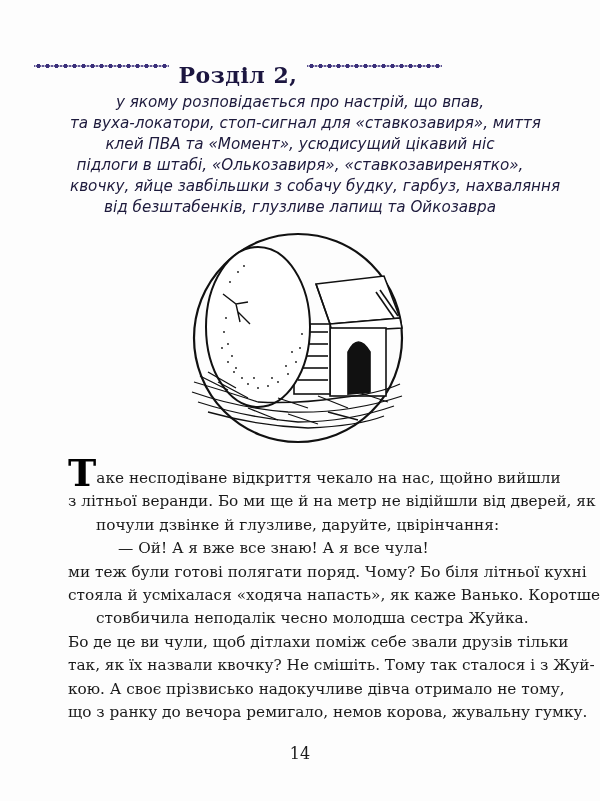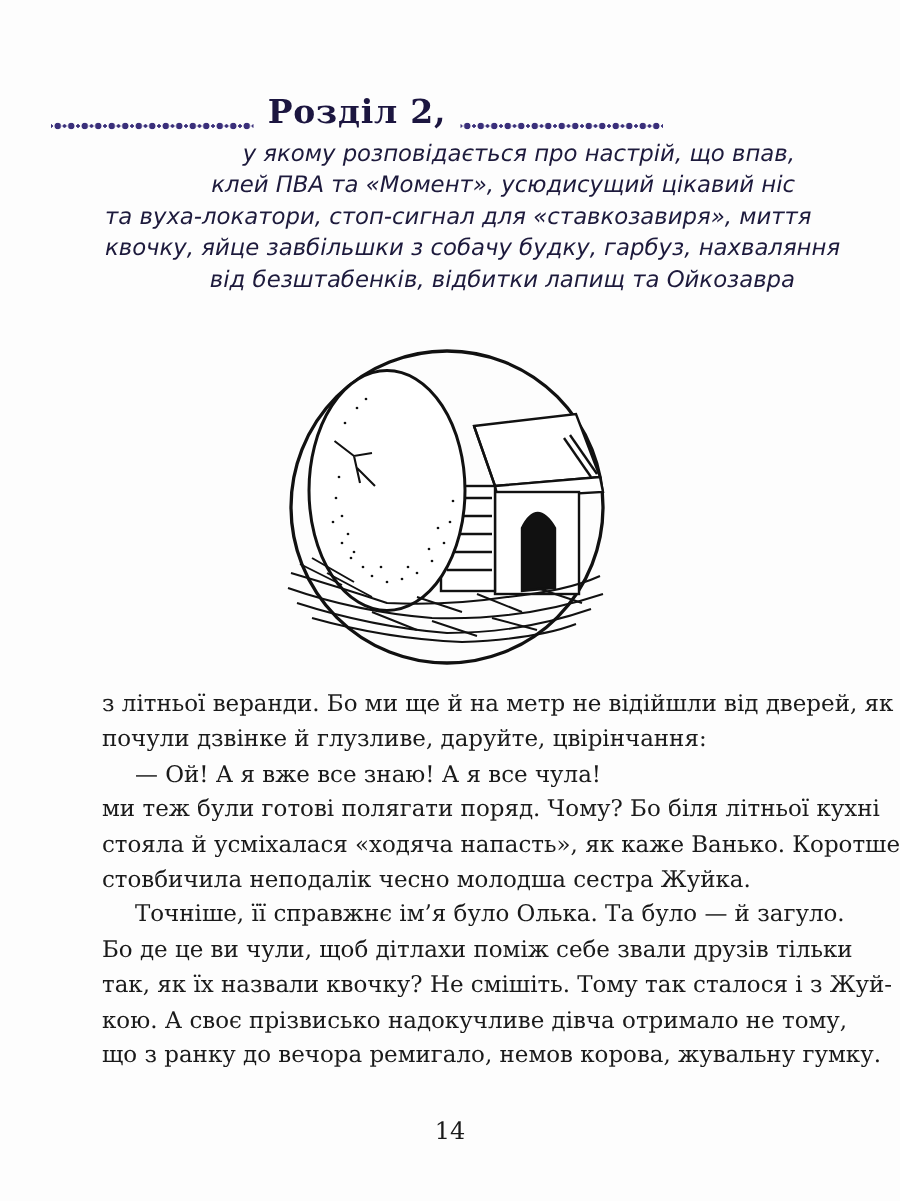--- a/index.html
+++ b/index.html
@@ -1,57 +1,58 @@
 <!DOCTYPE html>
 <html><head>
   <meta charset="utf-8">
   <style>
     html, body { margin: 0; padding: 0; background: #ffffff; }
     body { width: 600px; height: 801px; position: relative; overflow: hidden; }
     .page { position: absolute; left: 0; top: 0; width: 600px; height: 801px; background: #fdfdfd; }
 
-    .chapter-head { position: absolute; top: 62px; left: 0; width: 476px; display: flex; justify-content: center; align-items: flex-end; }
+    .chapter-head { position: absolute; top: 62px; left: 0; width: 476px; display: flex; justify-content: center; align-items: flex-start; }
     .ornament { width: 135px; height: 8px; display: inline-block;
       background-image: radial-gradient(circle, #3a2f7a 2px, transparent 2.4px), radial-gradient(circle, #3a2f7a 1px, transparent 1.3px);
       background-size: 9px 8px, 9px 8px; background-position: 0 0, 4.5px 0; }
     .chapter-title { font-family: "DejaVu Serif", serif; font-weight: bold; font-size: 22px; color: #1c1640; margin: 0 10px; letter-spacing: 0.5px; }
 
-    .subtitle { position: absolute; top: 92px; left: 70px; width: 460px; text-align: right;
+    .subtitle { position: absolute; top: 92px; left: 70px; width: 460px; text-align: center;
       font-family: "DejaVu Sans", sans-serif; font-style: italic; font-size: 15.2px; line-height: 21px; color: #1d1a3c; }
     .subtitle span { display: block; white-space: nowrap; }
 
     .illustration { position: absolute; top: 232px; left: 188px; width: 220px; height: 212px; }
 
     .body-text { position: absolute; top: 458px; left: 68px; width: 472px;
       font-family: "DejaVu Serif", serif; font-size: 15.3px; line-height: 23.4px; color: #1a1a1a; text-align: justify; }
     .line { display: block; white-space: nowrap; text-align-last: justify; }
-    .line.last { text-align-last: left; }
+    .line.last { text-align-last: left; margin-left: 28px; }
     .indent { padding-left: 22px; }
     .dropcap { font-family: "DejaVu Serif", serif; font-weight: bold; font-size: 38px; line-height: 30px; vertical-align: -3px; color: #000; }
 
     .page-number { position: absolute; top: 744px; left: 0; width: 600px; text-align: center;
       font-family: "DejaVu Serif", serif; font-size: 16px; color: #1a1a1a; }
   </style>
 </head>
 <body>
 
 <div class="page">
 
   <div class="chapter-head">
     <span class="ornament"></span>
     <span class="chapter-title">Розділ 2,</span>
     <span class="ornament"></span>
   </div>
 
   <div class="subtitle">
     <span>у якому розповідається про настрій, що впав,</span>
+    <span>та вуха-локатори, стоп-сигнал для «ставкозавиря», миття</span>
     <span>клей ПВА та «Момент», усюдисущий цікавий ніс</span>
-    <span>та вуха-локатори, стоп-сигнал для «ставкозавиря», миття</span>
+    <span>підлоги в штабі, «Олькозавиря», «ставкозавиренятко»,</span>
     <span>квочку, яйце завбільшки з собачу будку, гарбуз, нахваляння</span>
-    <span>від безштабенків, відбитки лапищ та Ойкозавра</span>
+    <span>від безштабенків, глузливе лапищ та Ойкозавра</span>
   </div>
 
   <div class="illustration">
     <svg width="220" height="212" viewBox="0 0 220 212" xmlns="http://www.w3.org/2000/svg">
 
       <circle cx="110" cy="106" r="104" fill="none" stroke="#111" stroke-width="2.2"></circle>
 
       <g stroke="#111" fill="none" stroke-width="1.6">
         <polygon points="128,52 196,44 212,86 142,92" fill="#fff"></polygon>
         <polygon points="142,92 212,86 214,96 144,100" fill="#fff"></polygon>
@@ -103,27 +104,27 @@
         <path d="M6 150 Q40 160 70 170 Q110 172 150 166 Q190 162 212 152"></path>
         <path d="M4 160 Q50 176 100 180 Q160 182 214 164"></path>
         <path d="M10 170 Q60 186 110 190 Q160 190 206 174"></path>
         <path d="M20 180 Q70 194 120 196 Q170 194 196 184"></path>
         <path d="M12 144 L40 158 M20 140 L48 156 M30 150 L60 166 M90 166 L120 176 M130 164 L160 176 M170 160 L200 170 M60 176 L90 188 M140 180 L170 188 M100 182 L130 192"></path>
       </g>
     </svg>
   </div>
 
   <div class="body-text">
+    <span class="line"><span class="dropcap">Т</span><span>аке несподіване відкриття чекало на нас, щойно вийшли</span></span>
     <span class="line">з літньої веранди. Бо ми ще й на метр не відійшли від дверей, як</span>
     <span class="line last">почули дзвінке й глузливе, даруйте, цвірінчання:</span>
     <span class="line last indent">— Ой! А я вже все знаю! А я все чула!</span>
     <span class="line">ми теж були готові полягати поряд. Чому? Бо біля літньої кухні</span>
     <span class="line">стояла й усміхалася «ходяча напасть», як каже Ванько. Коротше,</span>
     <span class="line last">стовбичила неподалік чесно молодша сестра Жуйка.</span>
-    <span class="line indent">Точніше, її справжнє ім’я було Олька. Та було — й загуло.</span>
     <span class="line">Бо де це ви чули, щоб дітлахи поміж себе звали друзів тільки</span>
     <span class="line">так, як їх назвали квочку? Не смішіть. Тому так сталося і з Жуй-</span>
     <span class="line">кою. А своє прізвисько надокучливе дівча отримало не тому,</span>
     <span class="line">що з ранку до вечора ремигало, немов корова, жувальну гумку.</span>
   </div>
 
   <div class="page-number">14</div>
 </div>
 
 </body></html>

